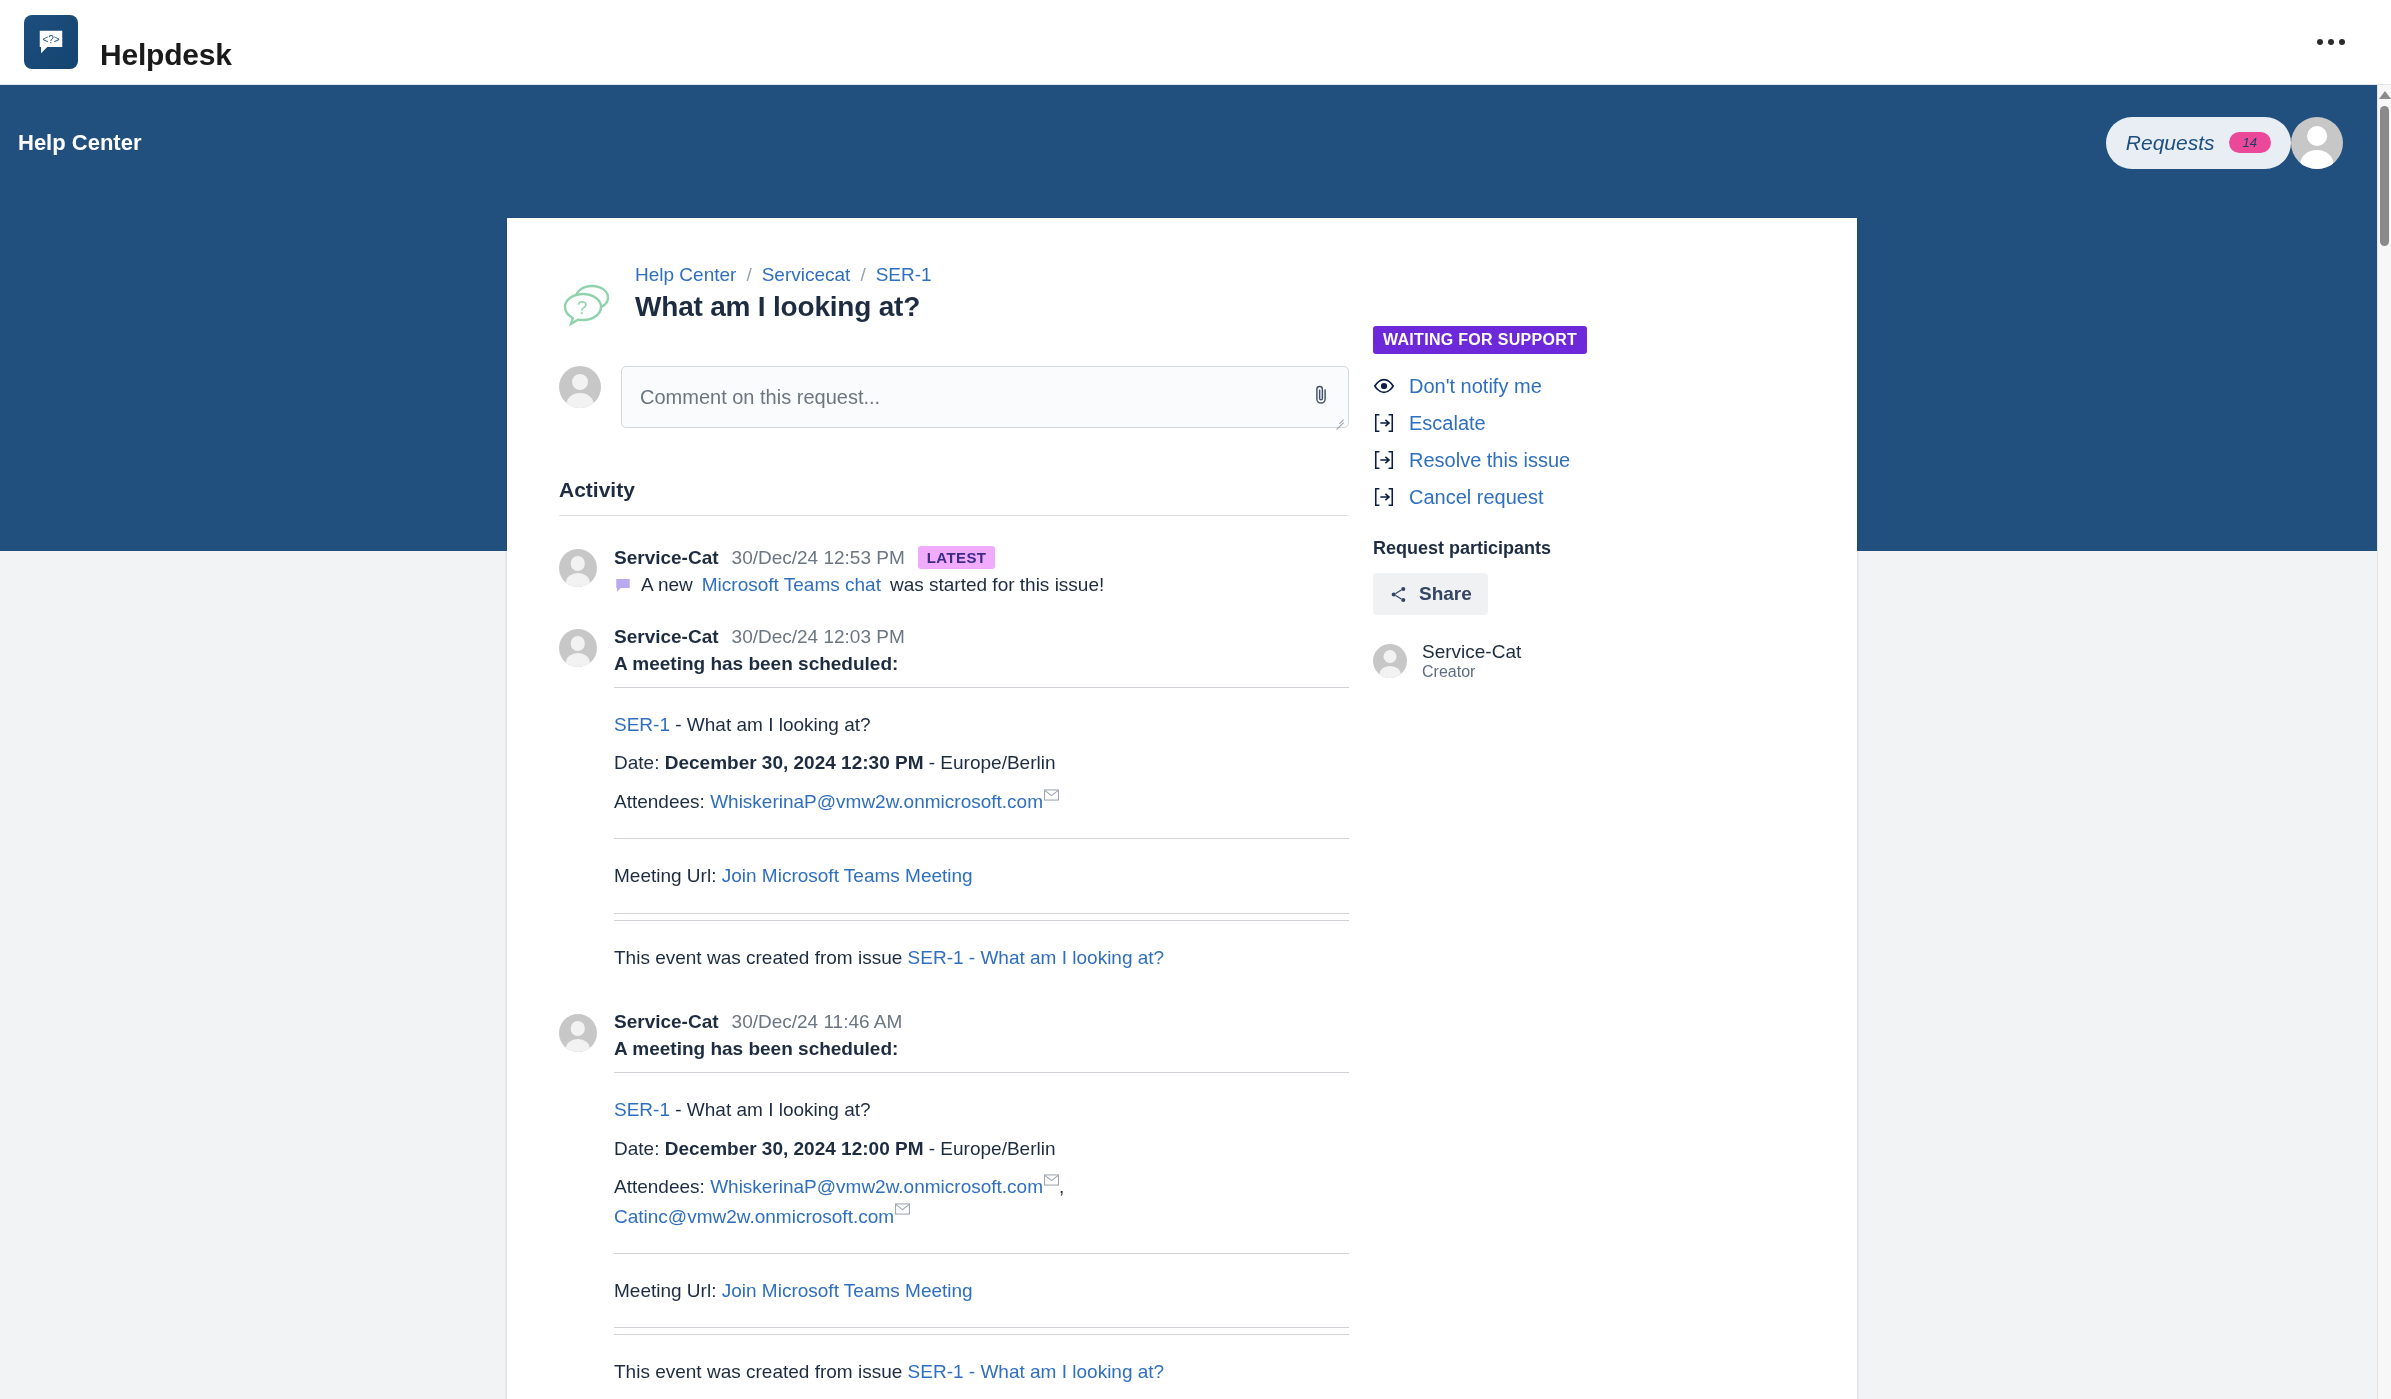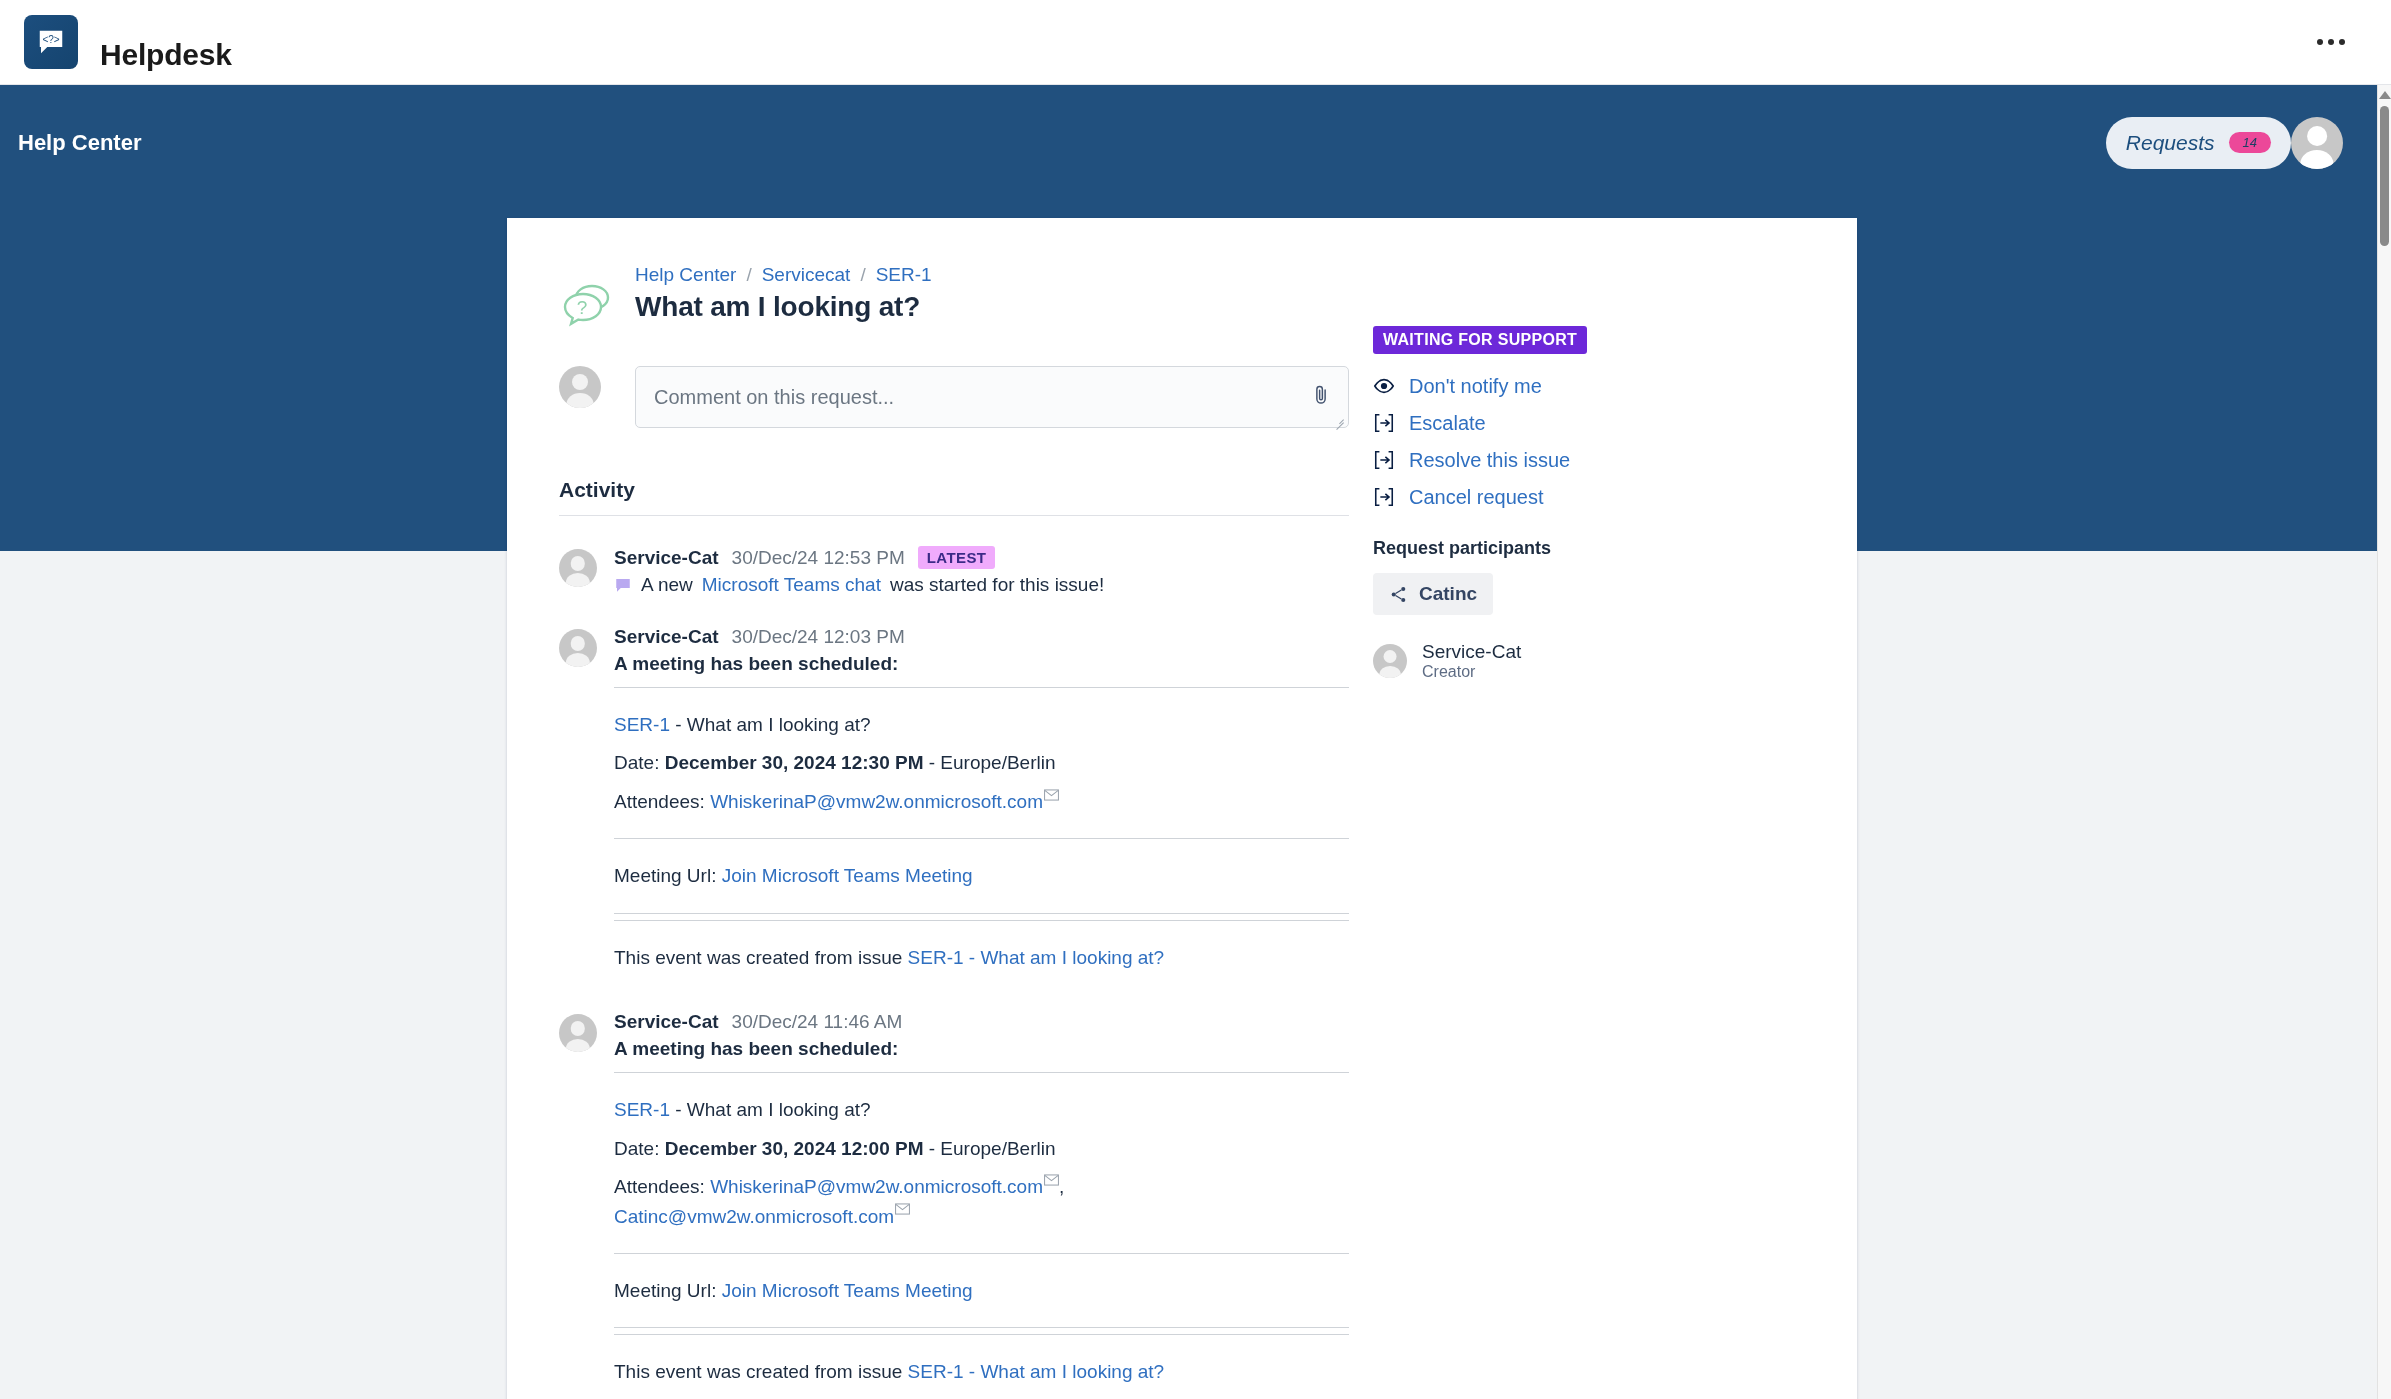--- a/index.html
+++ b/index.html
@@ -101,21 +101,21 @@
 
   
   .head-row { display: flex; align-items: flex-start; gap: 14px; margin-bottom: 30px; }
   .head-icon { width: 62px; height: 58px; flex: none; margin-top: 14px; }
   .crumbs { display: flex; align-items: center; gap: 10px; font-size: 19px; margin-bottom: 5px; }
   .crumbs a { color: #2f6fc0; text-decoration: none; cursor: pointer; }
   .crumbs .sep { color: #9aa3ad; }
   .req-title { font-size: 28px; font-weight: bold; color: #1d2c40; letter-spacing: -0.2px; }
 
   
-  .comment-row { display: flex; gap: 34px; align-items: flex-start; margin-bottom: 50px; }
+  .comment-row { display: flex; gap: 20px; align-items: flex-start; margin-bottom: 50px; }
   .comment-box {
     flex: 1; position: relative; height: 62px;
     border: 1px solid #d4d8dd; border-radius: 5px; background: #fafbfc;
     display: flex; align-items: center; padding: 0 58px 0 18px;
     cursor: text;
   }
   .comment-box .ph { color: #6b7682; font-size: 20px; }
   .clip {
     position: absolute; right: 16px; top: 16px;
     width: 22px; height: 24px; cursor: pointer;
@@ -406,21 +406,21 @@
 
       <div class="side-h">Request participants</div>
 
       <div class="share-btn">
         <svg width="19" height="19" viewBox="0 0 24 24">
           <circle cx="18" cy="5" r="2.6" fill="#344563"></circle>
           <circle cx="6" cy="12" r="2.6" fill="#344563"></circle>
           <circle cx="18" cy="19" r="2.6" fill="#344563"></circle>
           <path d="M8.3 10.8 15.6 6.4M8.3 13.2l7.3 4.4" stroke="#344563" stroke-width="1.6"></path>
         </svg>
-        <span>Catinc</span>
+        <span>Share</span>
       </div>
 
       <div class="participant">
         <div class="avatar-circ" style="width:34px;height:34px;"></div>
         <div>
           <div class="p-name">Service-Cat</div>
           <div class="p-role">Creator</div>
         </div>
       </div>
     </div>

